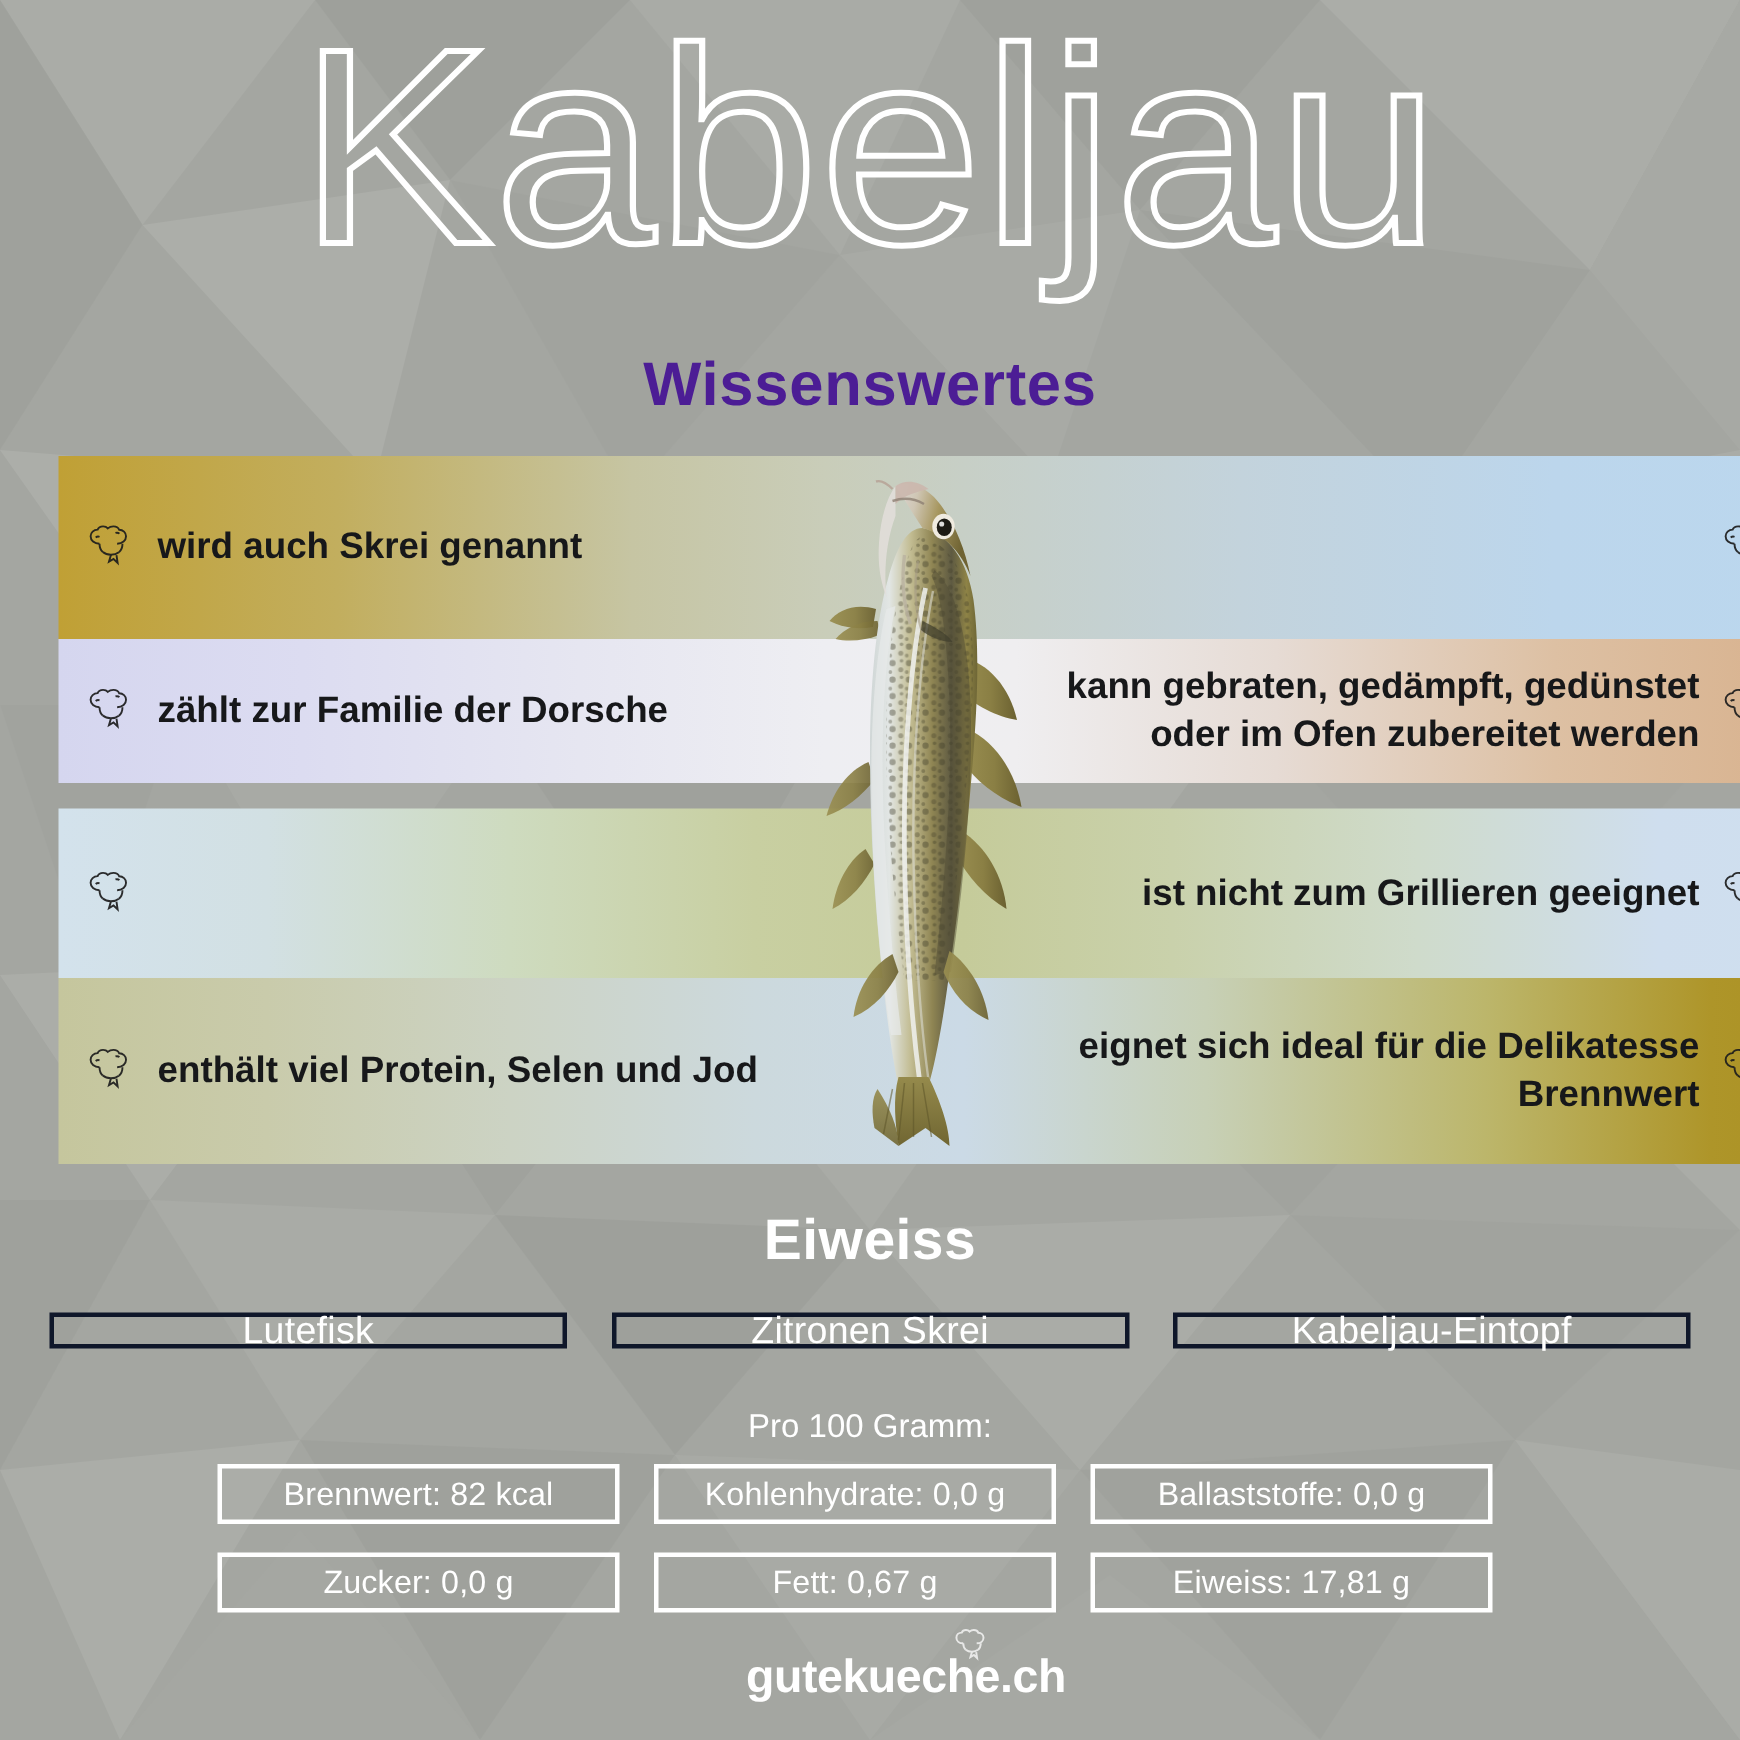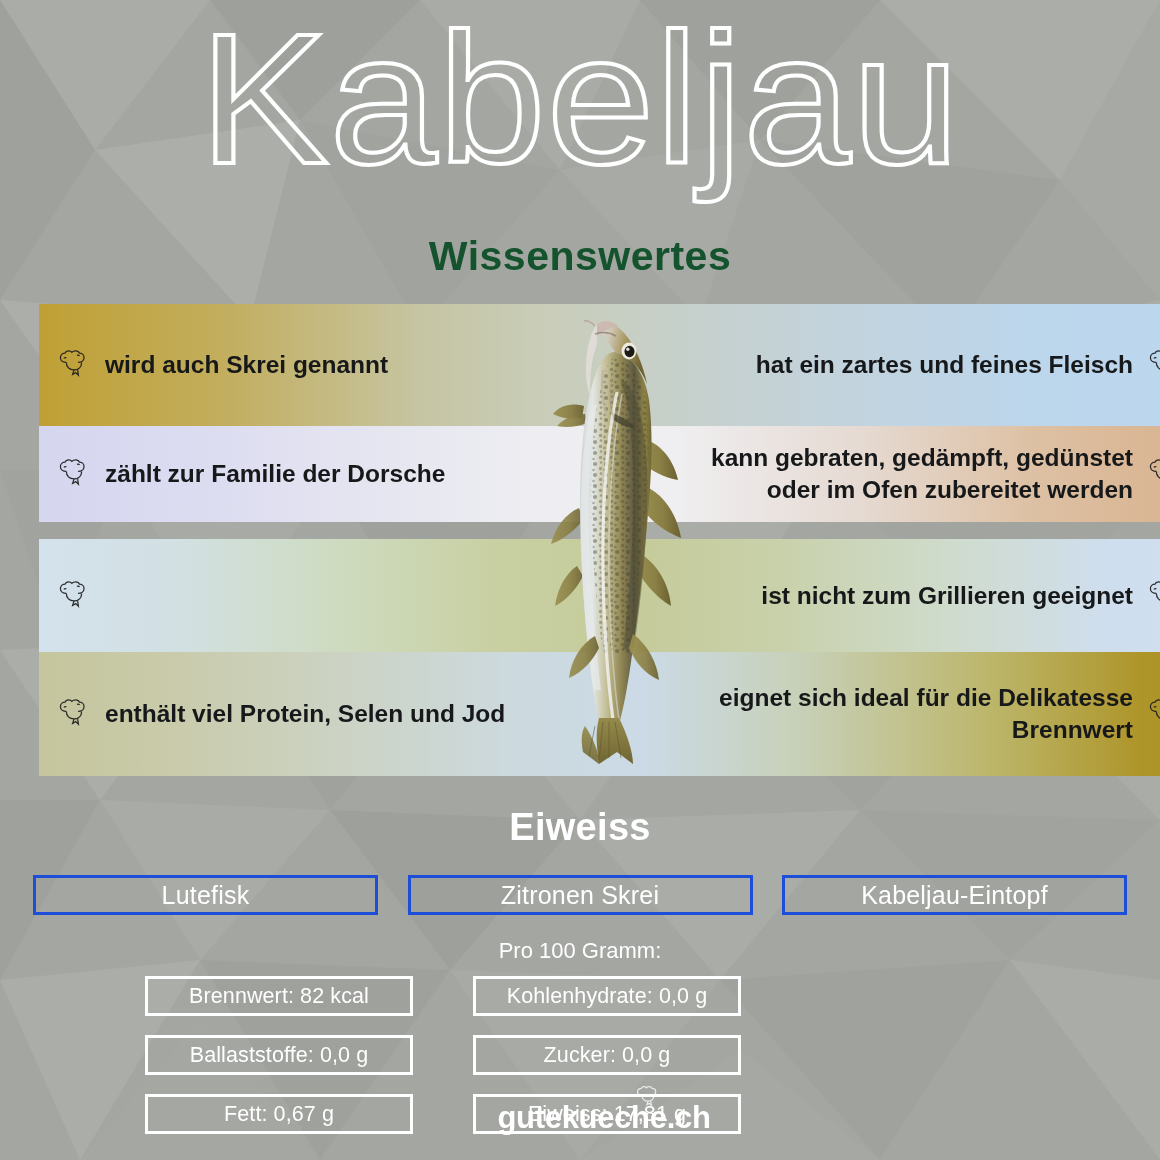--- a/index.html
+++ b/index.html
@@ -34,21 +34,21 @@
     color:transparent;
     -webkit-text-stroke:4px #ffffff;
     text-stroke:4px #ffffff;
     white-space:nowrap;
     transform:scaleX(1.04);
   }
   #subtitle{
     position:absolute;left:0;right:0;top:233px;
     font-size:41px;
     font-weight:bold;
-    color:#14532d;
+    color:#4c1d95;
     letter-spacing:.5px;
   }
 
   
   #bands{position:absolute;left:0;top:304px;width:1160px;height:472px;margin-left:39px;}
   .band{position:absolute;left:0;width:1160px;height:118px;}
   .band.b1{top:0;   height:122px; background:linear-gradient(90deg,#c0a035 0%,#c2ae5e 16%,#c6c5a3 33%,#c9cdb9 44%,#c7cfc6 52%,#c3d3dc 68%,#bcd6ec 86%,#bbd7ee 100%);}
   .band.b2{top:122px;height:96px; background:linear-gradient(90deg,#d5d6ef 0%,#dcdcf1 14%,#e6e6f1 30%,#eeeef2 44%,#efeef0 55%,#e6dbd4 70%,#ddc0a3 86%,#d8b28e 100%);}
   .band.b3{top:235px;height:113px; background:linear-gradient(90deg,#d3e2ec 0%,#d2e0e3 12%,#cedbbf 26%,#c8cfa1 40%,#c5cb9a 52%,#c9d1ab 64%,#cfdbcb 78%,#cfdeee 92%,#cfdfef 100%);}
   .band.b4{top:348px;height:124px; background:linear-gradient(90deg,#c5c69d 0%,#c9cbab 12%,#ccd3c4 26%,#ccd9dd 40%,#cbdae6 52%,#c7d0b6 66%,#bcb66b 82%,#ae9529 95%,#ab9224 100%);}
@@ -87,38 +87,38 @@
     position:absolute;left:0;right:0;top:806px;
     text-align:center;font-size:38px;font-weight:bold;color:#ffffff;
     letter-spacing:.3px;
   }
   #recipe-row{
     position:absolute;left:33px;top:875px;
     width:1094px;height:40px;
     display:flex;justify-content:space-between;
   }
   .recipe-btn{
-    width:345px;height:40px;
-    border:3px solid #1d4ed8;
+    width:345px;height:24px;
+    border:3px solid #0f172a;
     background:transparent;
     display:flex;align-items:center;justify-content:center;
     color:#ffffff;font-size:25px;font-weight:400;
     letter-spacing:.2px;
   }
 
   
   #nutri-label{
     position:absolute;left:0;right:0;top:938px;
     text-align:center;font-size:22px;color:#ffffff;font-weight:400;
   }
   #nutri-grid{
     position:absolute;left:145px;top:976px;
     width:870px;
     display:flex;flex-wrap:wrap;
-    gap:19px 60px;
+    gap:19px 23px;
   }
   .nutri-box{
     width:268px;height:40px;
     border:3px solid #ffffff;
     background:transparent;
     display:flex;align-items:center;justify-content:center;
     color:#ffffff;font-size:21.5px;font-weight:400;
     letter-spacing:.1px;
   }
 
@@ -210,21 +210,20 @@
         <div class="fact right">
           <svg class="hat" viewBox="0 0 40 34">
             <g fill="none" stroke="#1d1d1d" stroke-width="1.5">
               <path d="M11 14c-4.2 0-7-2.6-7-5.8C4 5.3 6.4 3 9.5 3c.6-1.6 2.4-2.6 4.3-2.6 1.5 0 2.9.6 3.7 1.6C18.6 1 20.2.4 21.9.4c2.1 0 3.9 1.1 4.5 2.7 3 0 5.4 2.2 5.4 5.1 0 3.2-2.8 5.8-7 5.8"></path>
               <path d="M11 14c0 3 1 5.2 2.6 6.6M29 14c0 3-1.1 5.3-2.8 6.7"></path>
               <path d="M13.6 20.6c1.6 1.4 3.9 2.1 6.3 2.1 2.5 0 4.8-.8 6.3-2"></path>
               <path d="M20 22.7l-1.6 5.4 3.6-2.1 3.2 3.1-.9-6.1"></path>
               <path d="M8 9.2c.8-.7 2-1 3-.6M23.5 5.6c1.1-.4 2.3-.2 3.1.5"></path>
             </g>
           </svg>
-          <div class="fact-text">hat ein zartes und feines Fleisch</div>
         </div>
       </div>
     </div>
 
     <div class="band b2">
       <div class="band-inner">
         <div class="fact left">
           <svg class="hat" viewBox="0 0 40 34">
             <g fill="none" stroke="#1d1d1d" stroke-width="1.5">
               <path d="M11 14c-4.2 0-7-2.6-7-5.8C4 5.3 6.4 3 9.5 3c.6-1.6 2.4-2.6 4.3-2.6 1.5 0 2.9.6 3.7 1.6C18.6 1 20.2.4 21.9.4c2.1 0 3.9 1.1 4.5 2.7 3 0 5.4 2.2 5.4 5.1 0 3.2-2.8 5.8-7 5.8"></path>

